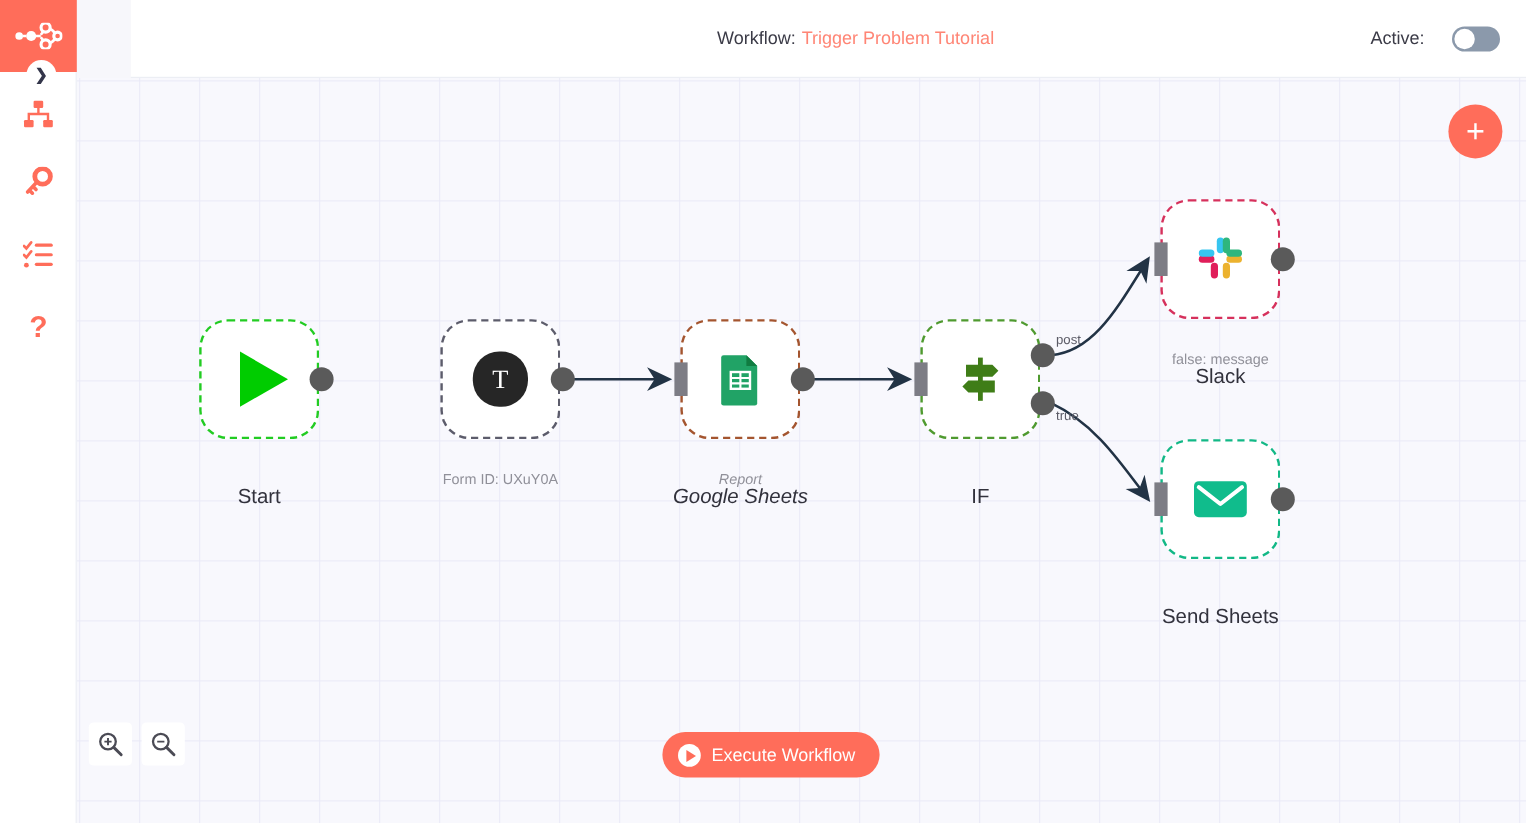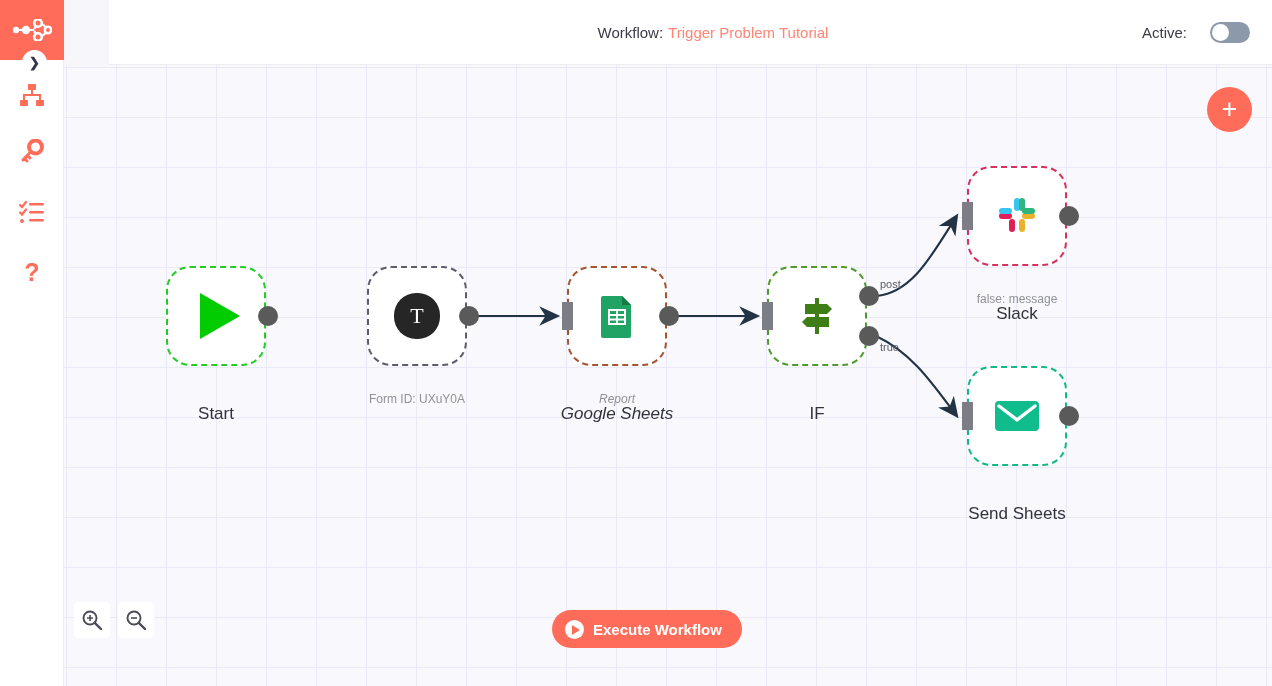--- a/index.html
+++ b/index.html
@@ -154,21 +154,21 @@
     display: flex; align-items: center; justify-content: center;
     cursor: pointer; z-index: 20;
   }
   #zoom-in-btn  { left: 10px; bottom: 48px; }
   #zoom-out-btn { left: 54px; bottom: 48px; }
   #execute-btn {
     position: absolute; left: 488px; bottom: 38px;
     height: 38px; padding: 0 20px 0 13px; border-radius: 19px;
     background: #ff6d5a; color: #ffffff;
     display: flex; align-items: center; gap: 9px;
-    font-size: 15px; font-weight: bold; cursor: pointer; z-index: 20;
+    font-size: 15px; font-weight: normal; cursor: pointer; z-index: 20;
   }
   #execute-btn .ebtn-play {
     width: 19px; height: 19px; border-radius: 50%;
     background: #ffffff; position: relative; flex: none;
   }
   #execute-btn .ebtn-play::after {
     content: ""; position: absolute; left: 7px; top: 5px;
     width: 0; height: 0;
     border-left: 8px solid #ff6d5a;
     border-top: 5px solid transparent;

